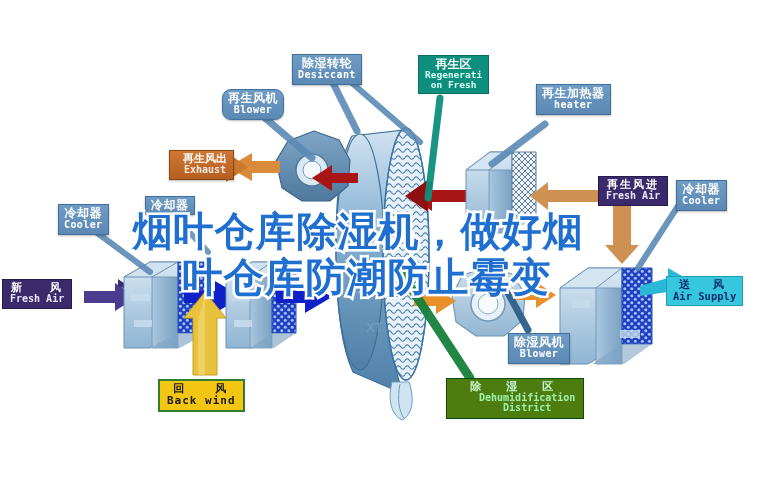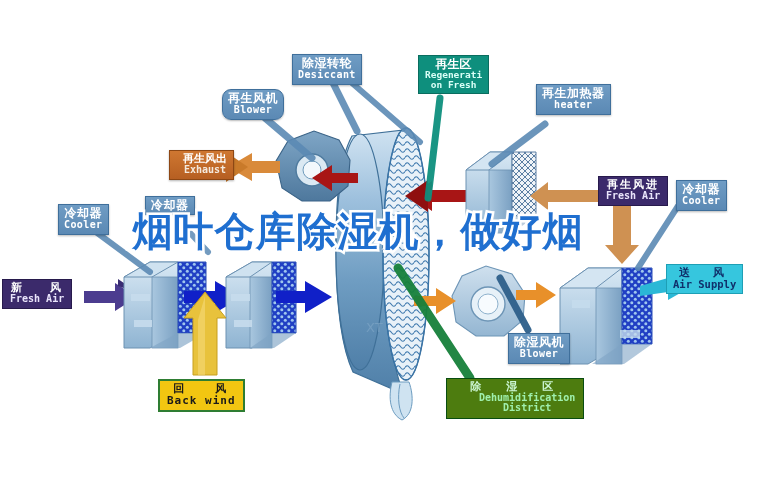--- a/index.html
+++ b/index.html
@@ -365,21 +365,21 @@
   <div class="label-box lb-blue" style="left:676px; top:180px;">
     <span class="cn">冷却器</span>
     <span class="en">Cooler</span>
   </div>
 
   <div class="label-box lb-purple" style="left:2px; top:279px;">
     <span class="cn">新　　风</span>
     <span class="en">Fresh Air</span>
   </div>
 
-  <div class="label-box lb-cyan" style="left:666px; top:264px;">
+  <div class="label-box lb-cyan" style="left:666px; top:276px;">
     <span class="cn">送　风</span>
     <span class="en">Air Supply</span>
   </div>
 
   <div class="label-box lb-blue" style="left:508px; top:333px;">
     <span class="cn">除湿风机</span>
     <span class="en">Blower</span>
   </div>
 
   <div class="label-box lb-yellow" style="left:158px; top:379px;">
@@ -388,15 +388,16 @@
   </div>
 
   <div class="label-box lb-green" style="left:446px; top:378px;">
     <span class="cn">除　湿　区</span>
     <span class="en">Dehumidification</span>
     <span class="en">District</span>
   </div>
 
   <div id="title-overlay">
     <span class="tline l1">烟叶仓库除湿机，做好烟</span>
+    <span class="tline l2">叶仓库防潮防止霉变</span>
   </div>
 
 </div>
 
 </body></html>

